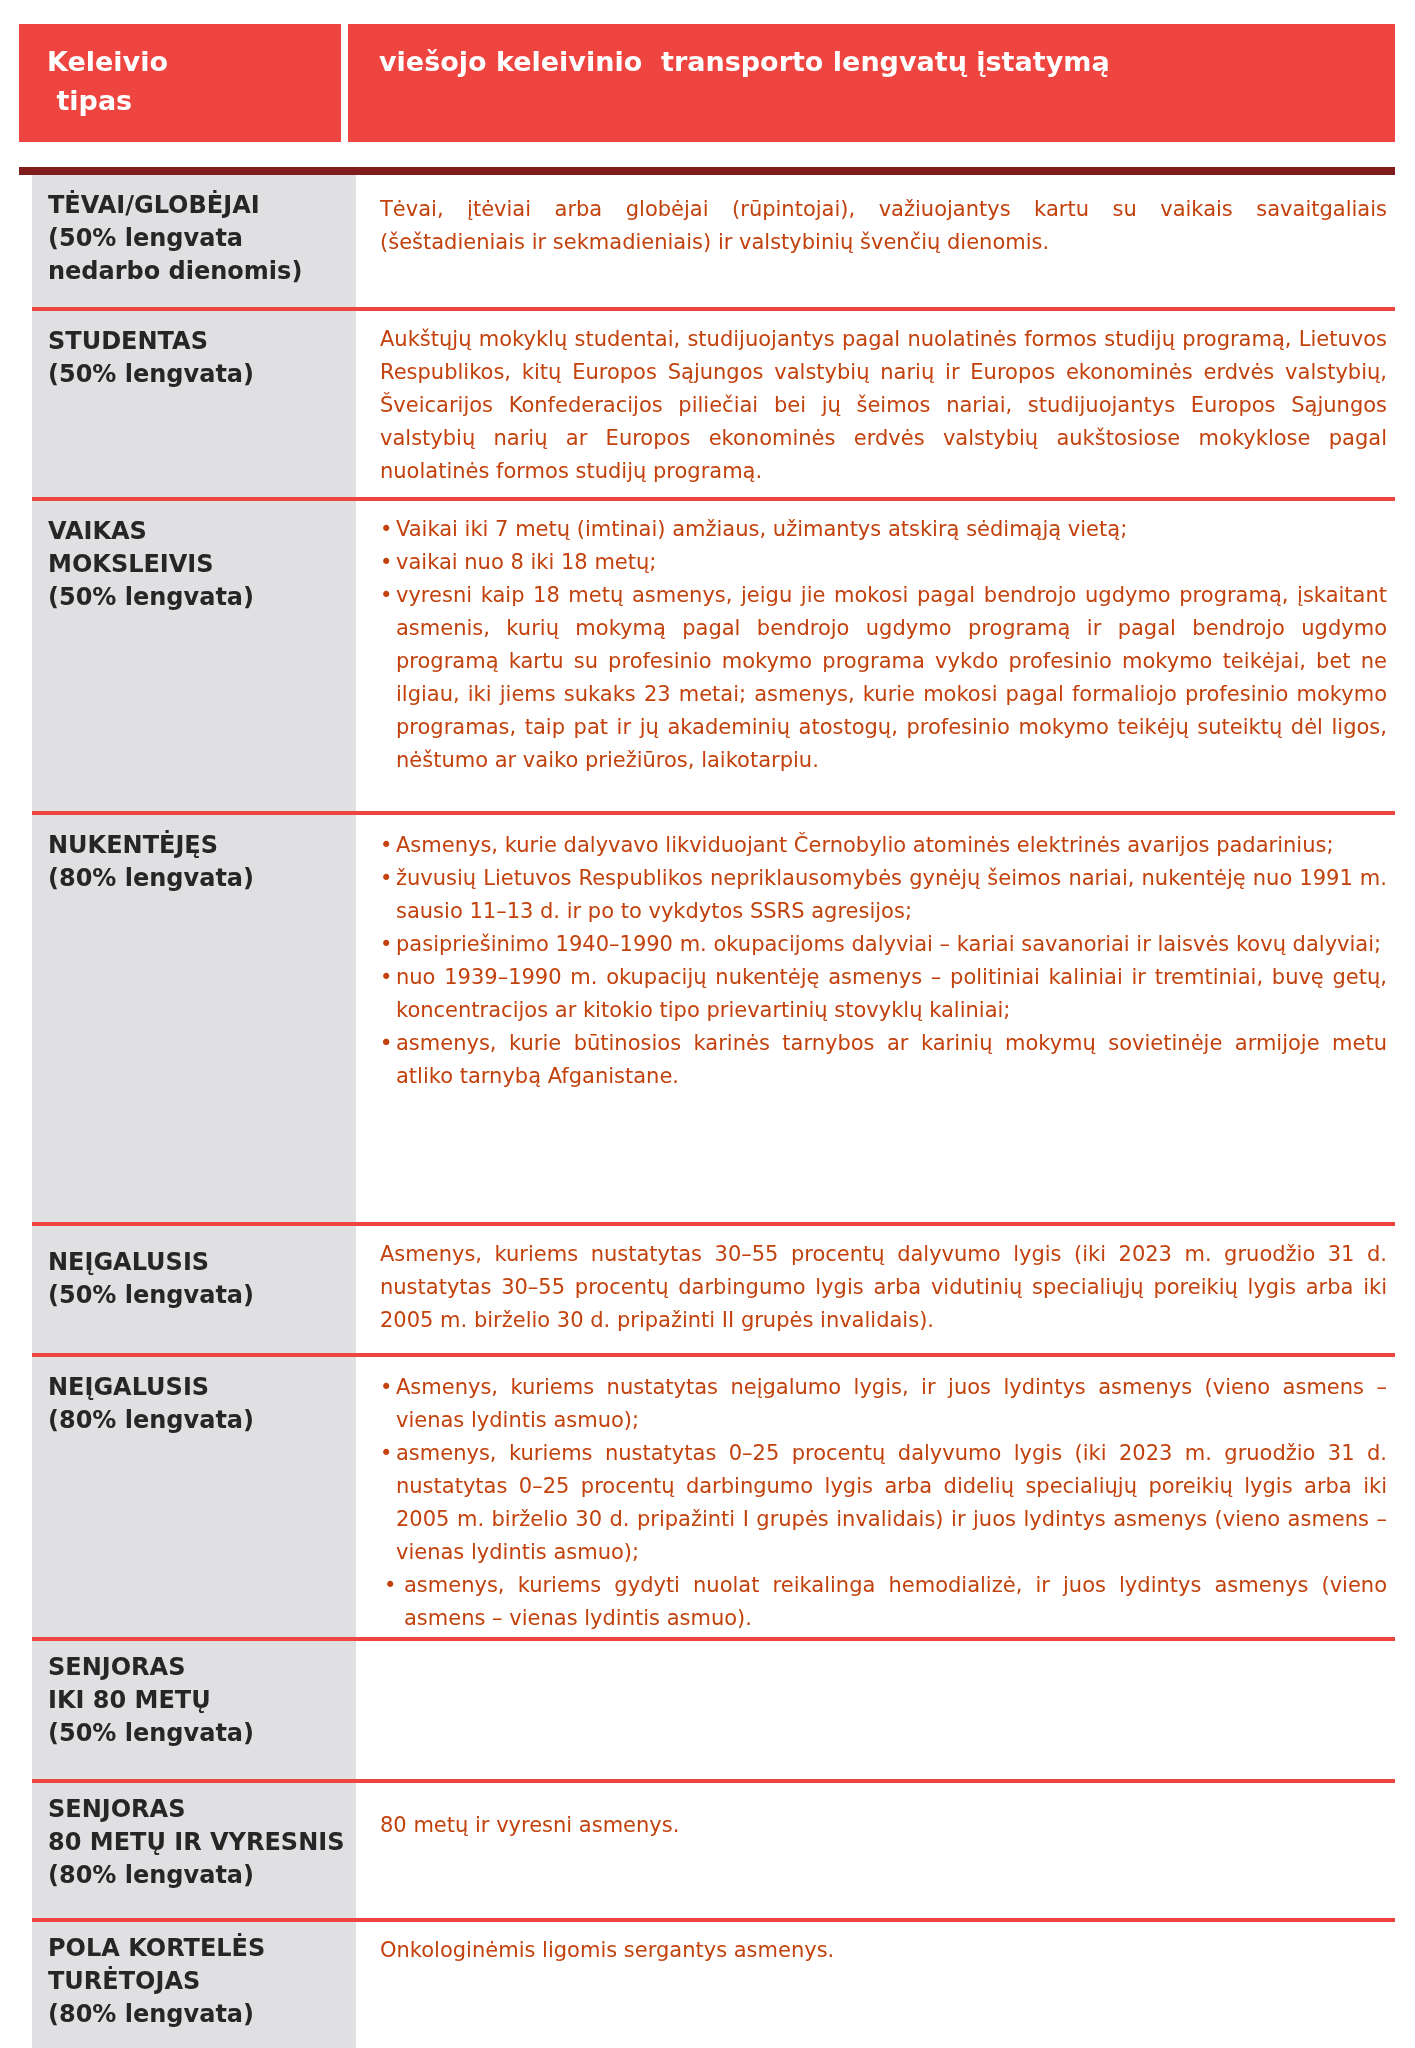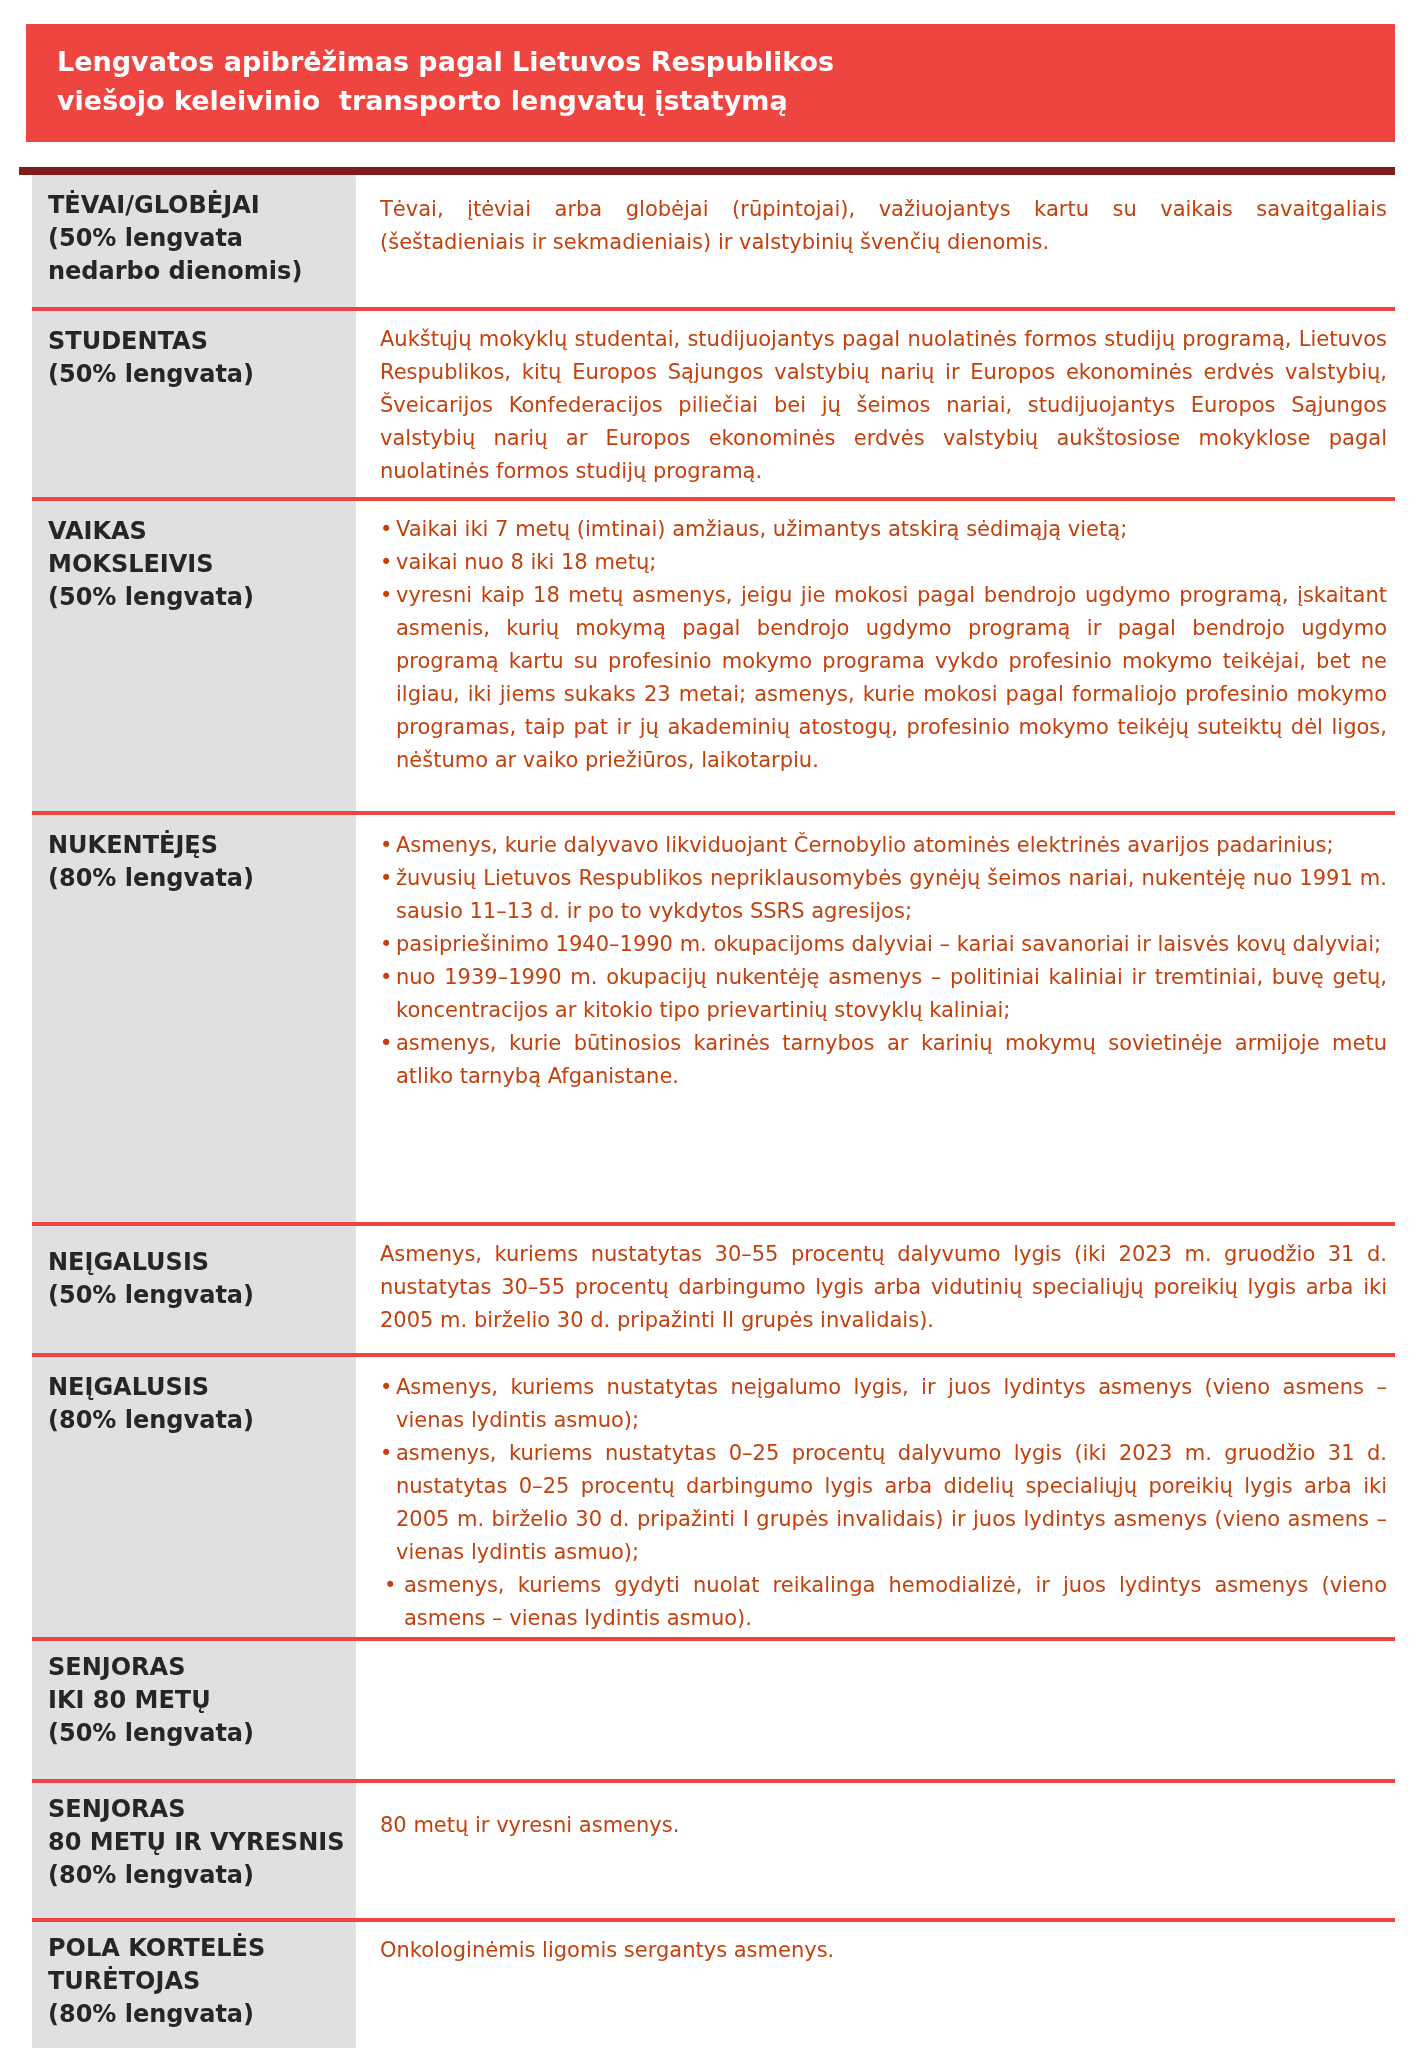--- a/index.html
+++ b/index.html
@@ -38,22 +38,25 @@
       position: absolute; left: 0; top: 0; width: 12px; text-align: left;
     }
     .row .desc li.extra-indent { padding-left: 24px; }
     .row .desc li.extra-indent .bullet { left: 4px; }
   </style>
 </head>
 <body>
 
 <div class="table">
   <div class="header">
+    <div class="hcell left">
+      <span>Keleivio</span>
+      <span> tipas</span>
+    </div>
     <div class="hcell right">
-      <span>Lengvatos apibrėžimas pagal Lietuvos Respublikos</span>
       <span>viešojo keleivinio  transporto lengvatų įstatymą</span>
     </div>
   </div>
 
   <div class="rows">
 
     <div class="row" style="height:136px">
       <div class="type">
         <span>TĖVAI/GLOBĖJAI</span>
         <span>(50% lengvata</span>

